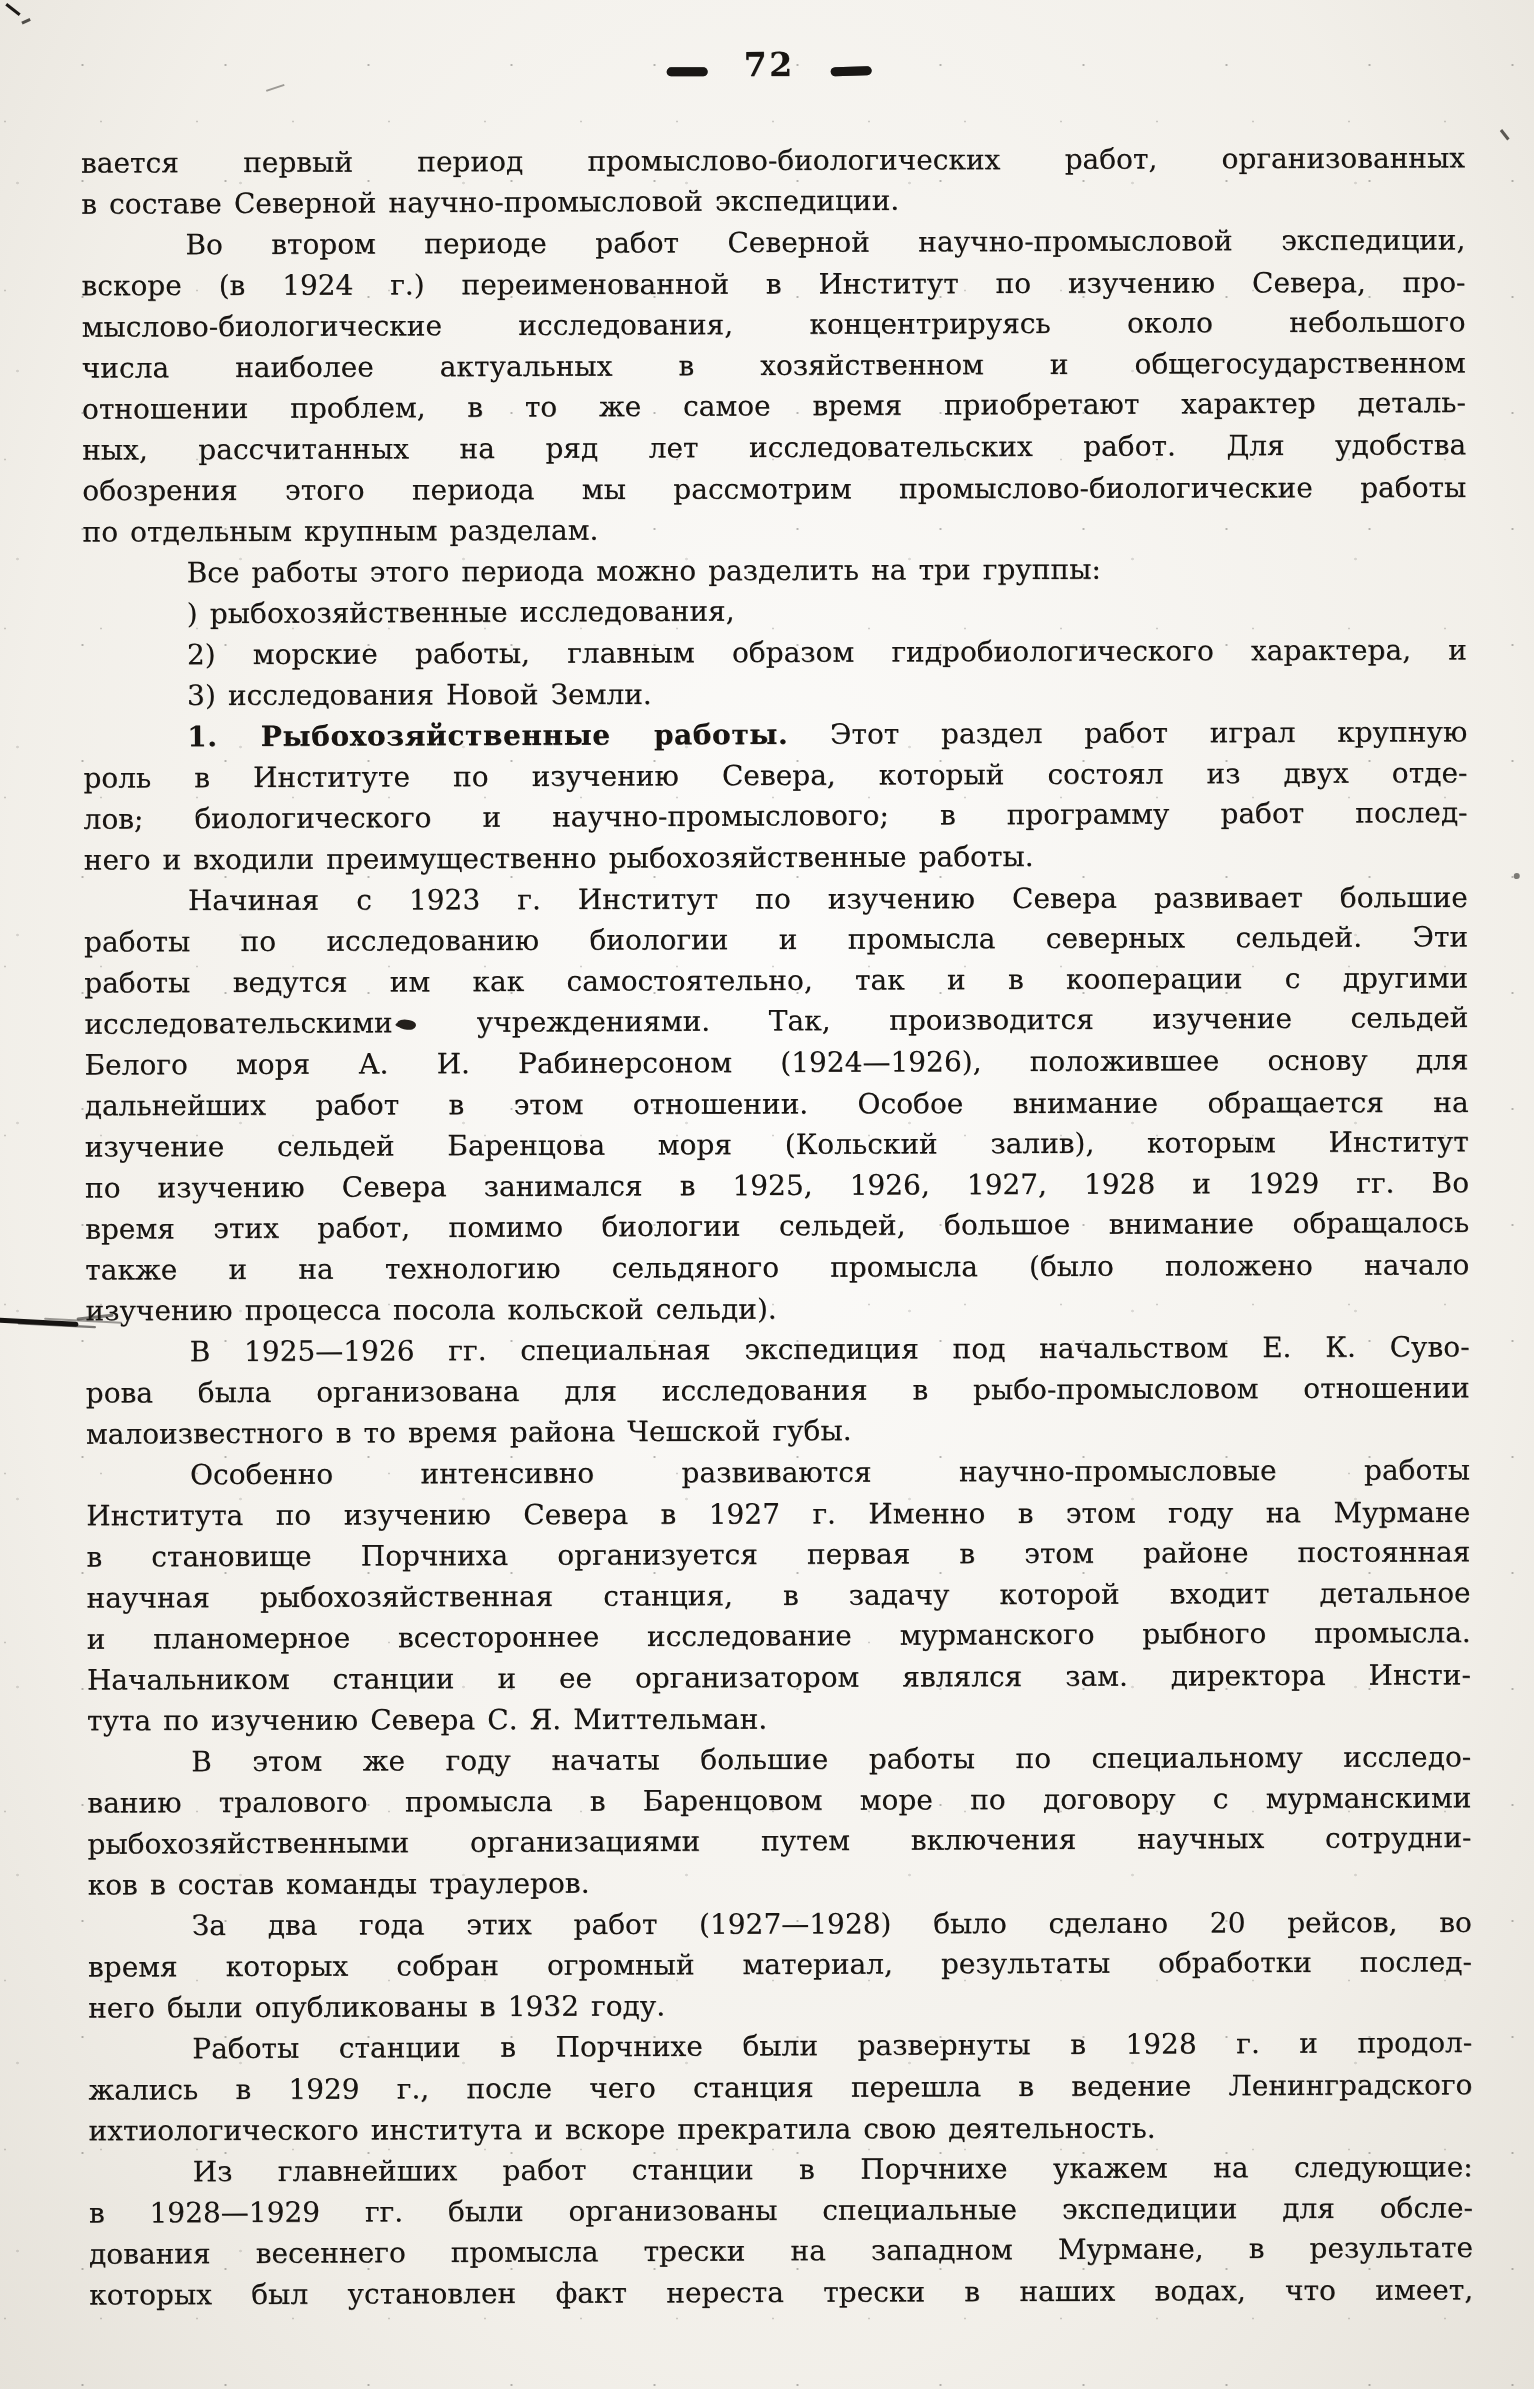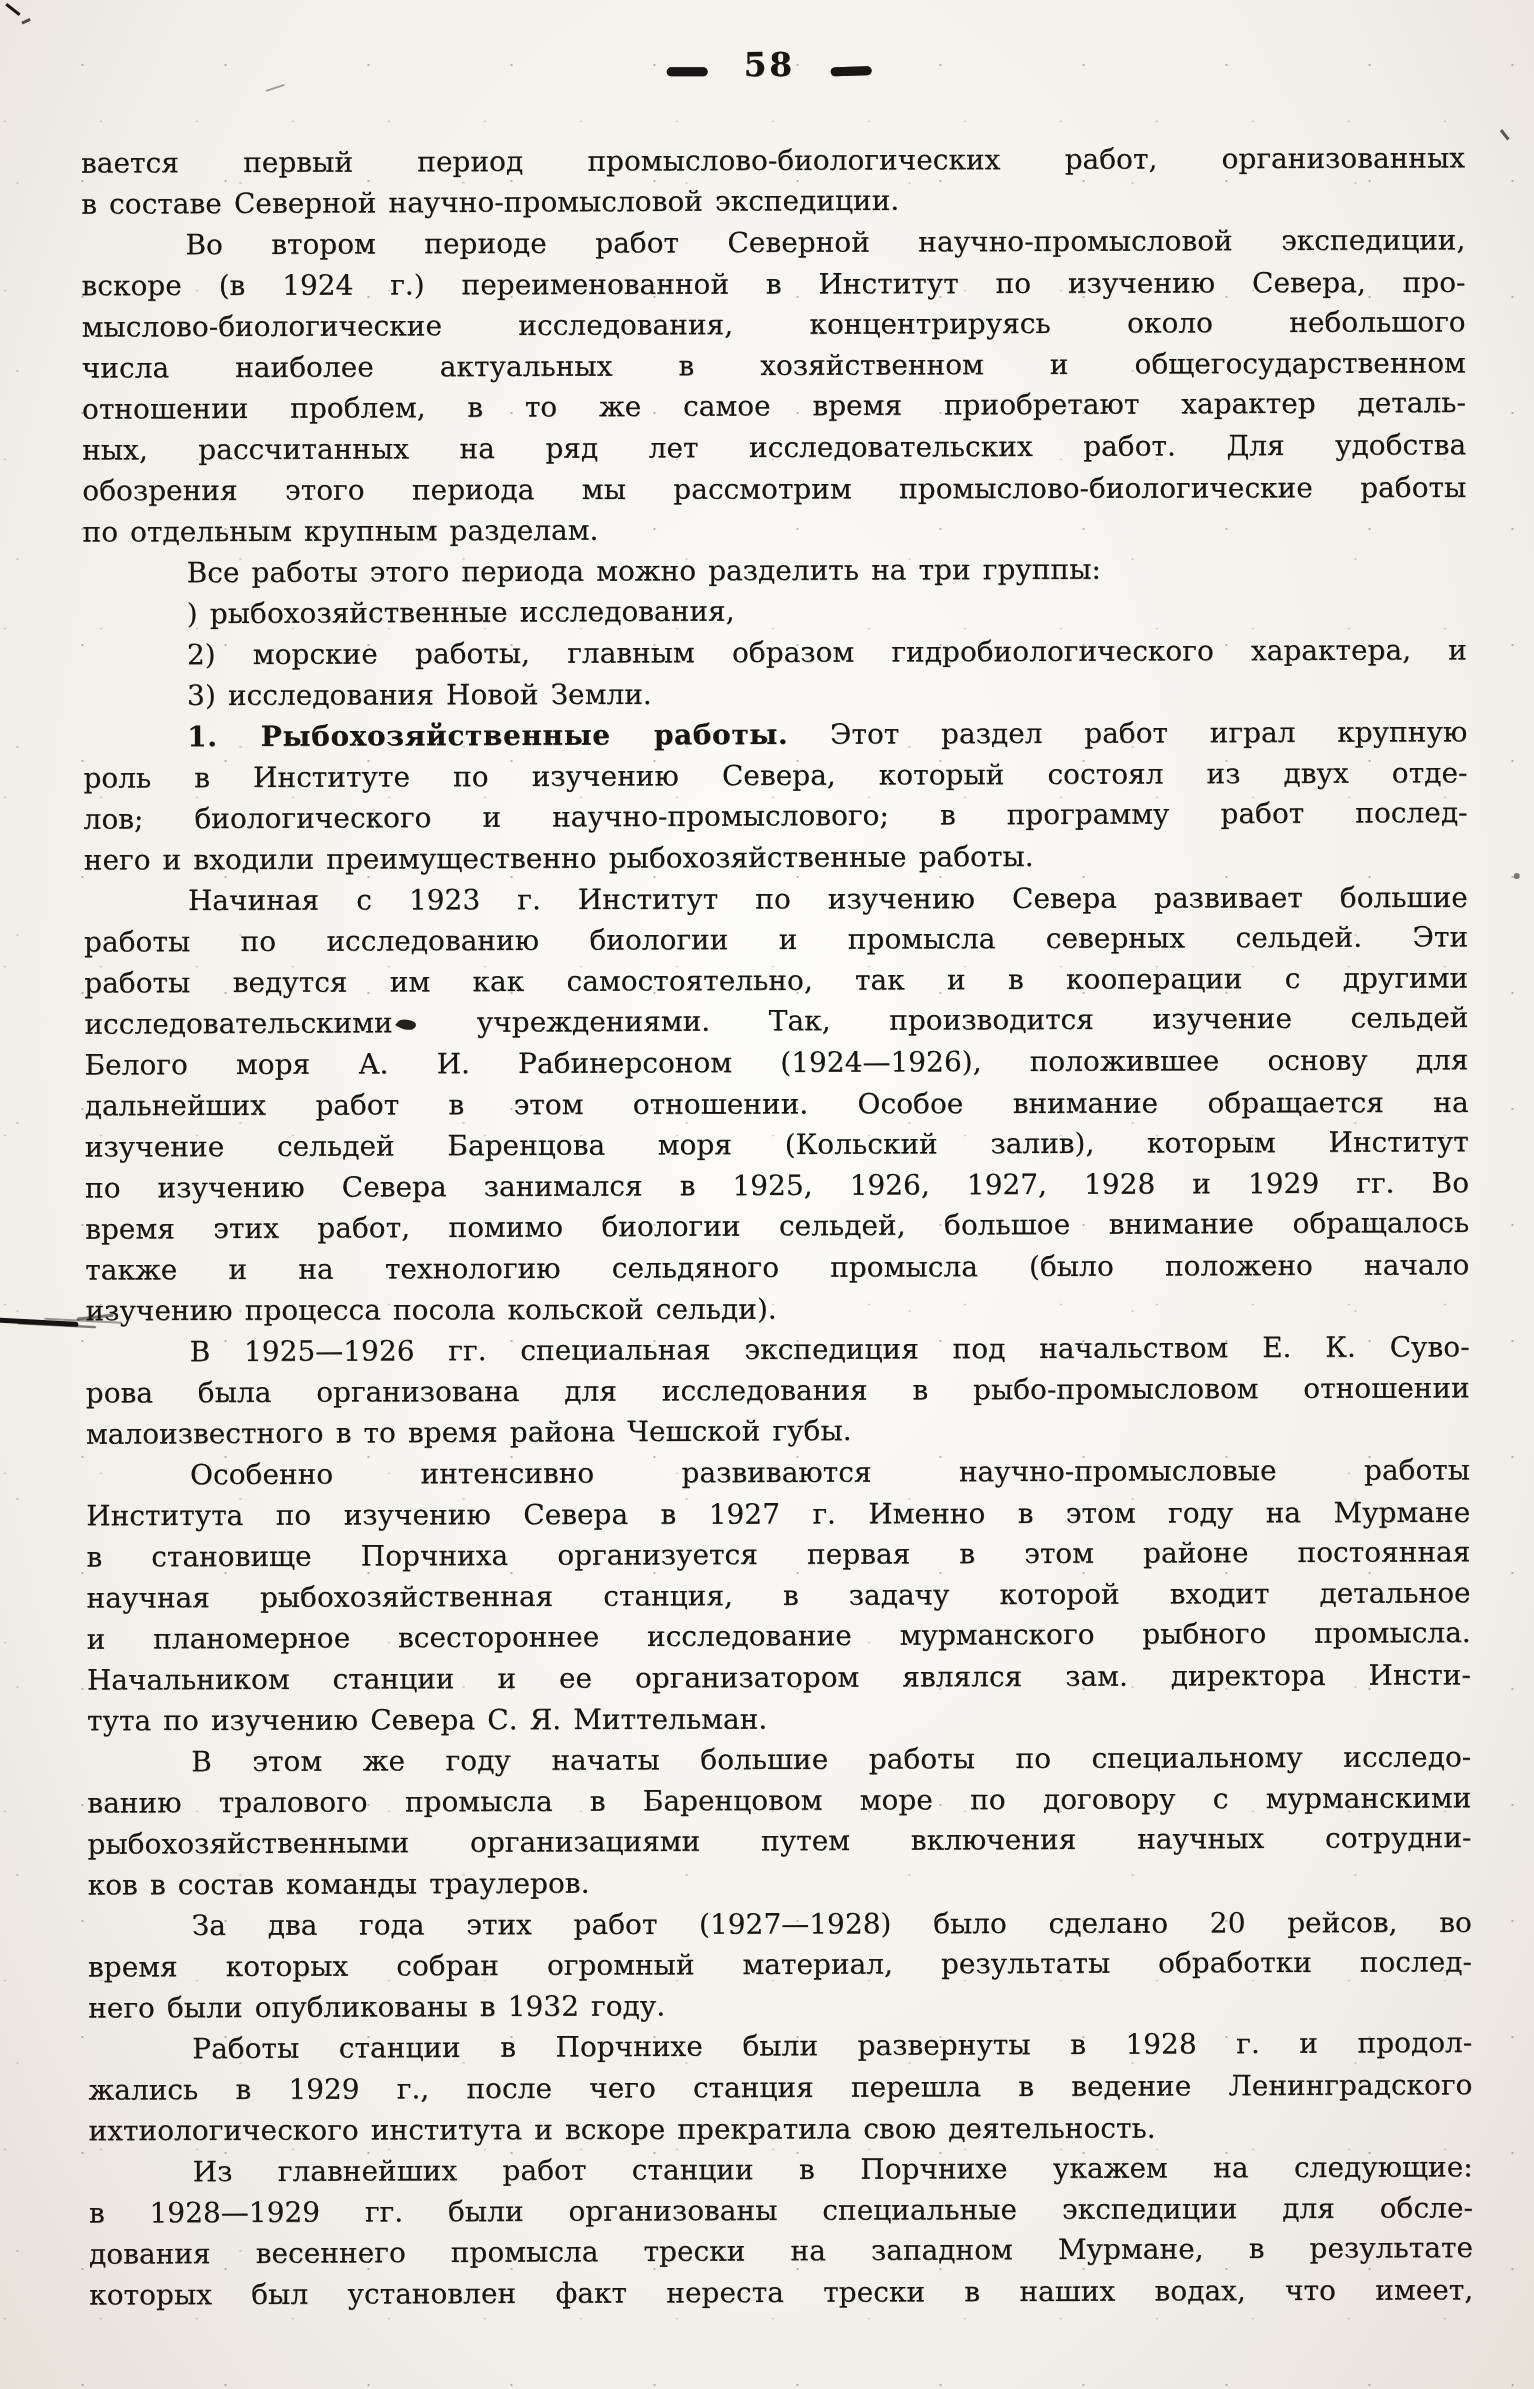--- a/index.html
+++ b/index.html
@@ -78,21 +78,21 @@
   .corner-mark.d { left: 1515px; top: 876px; width: 6.4px; height: 6.4px; border-radius: 50%; opacity: .55; }
   .corner-mark.e { left: 270px; top: 85px; width: 19px; height: 1.9px; transform: rotate(-18deg); opacity: .4; }
 </style>
 </head>
 <body>
 
 <div class="page">
 
   <div class="folio">
     <span class="rule left"></span>
-    <span class="num">58</span>
+    <span class="num">72</span>
     <span class="rule right"></span>
   </div>
 
   <div class="text-block">
       <div class="line just"><span>вается первый период промыслово-биологических работ, организованных</span></div>
       <div class="line"><span>в составе Северной научно-промысловой экспедиции.</span></div>
       <div class="line indent just"><span>Во втором периоде работ Северной научно-промысловой экспедиции,</span></div>
       <div class="line just"><span>вскоре (в 1924 г.) переименованной в Институт по изучению Севера, про-</span></div>
       <div class="line just"><span>мыслово-биологические исследования, концентрируясь около небольшого</span></div>
       <div class="line just"><span>числа наиболее актуальных в хозяйственном и общегосударственном</span></div>

